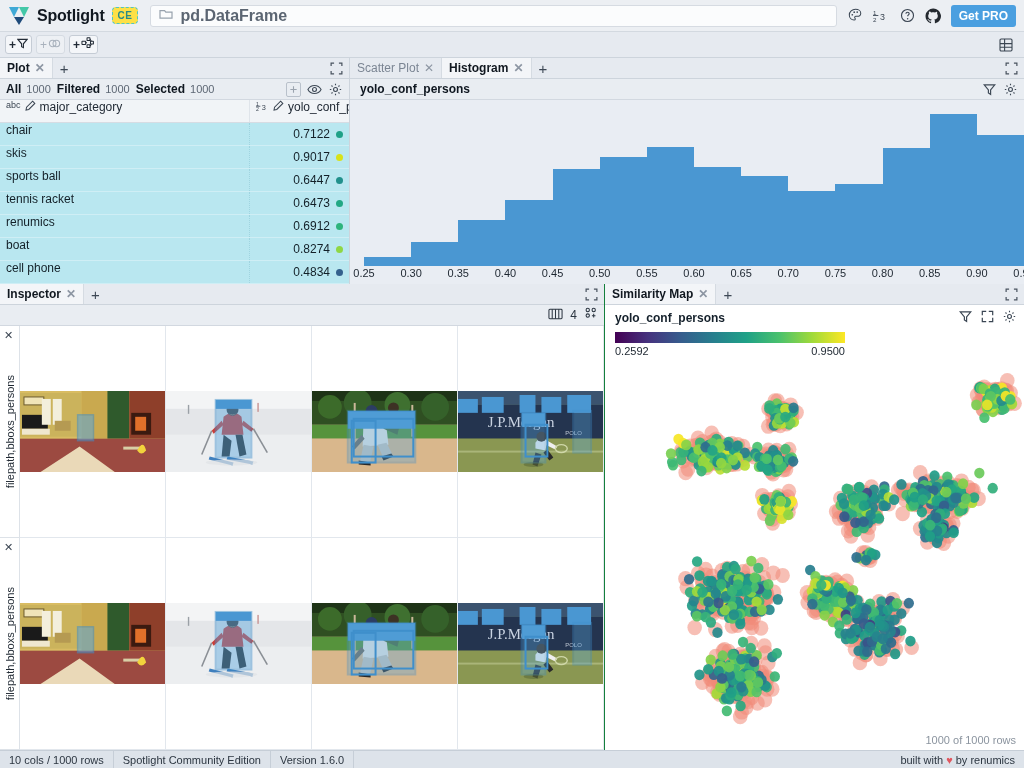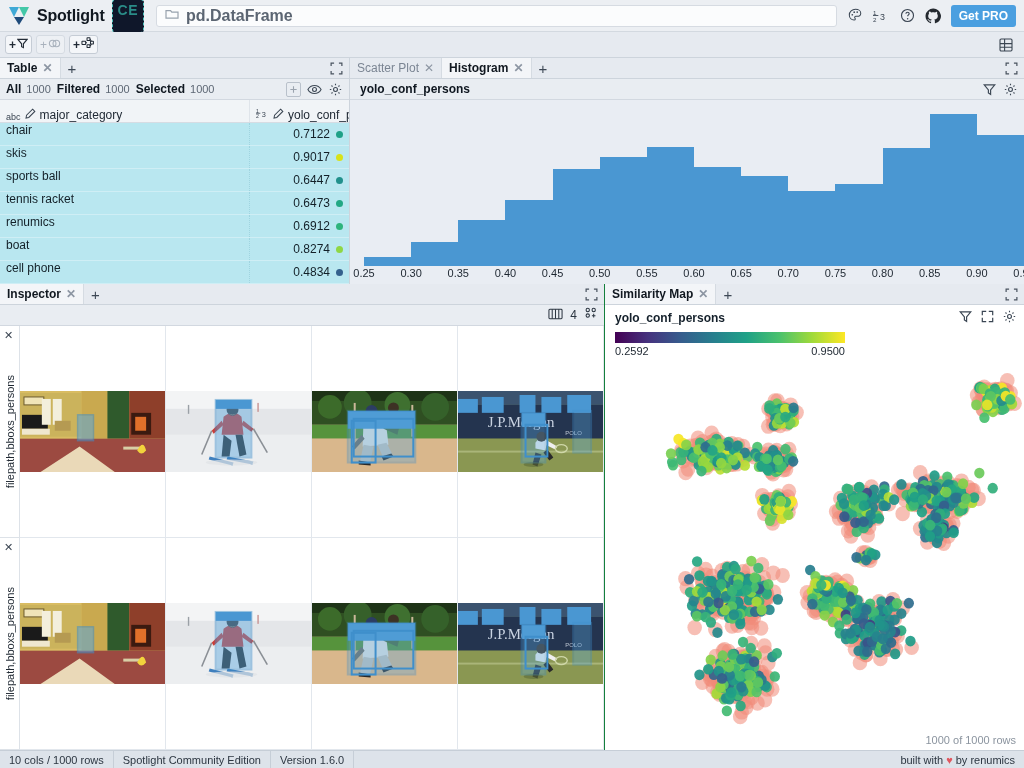--- a/index.html
+++ b/index.html
@@ -17,22 +17,22 @@
   .topbar {
     height: 32px; display: flex; align-items: center;
     background: #eceff3; border-bottom: 1px solid #d3d9e0;
     padding: 0 6px; gap: 6px; flex: 0 0 32px;
   }
   .brandwrap { display: flex; align-items: center; gap: 7px; padding-left: 2px; }
   .logo { width: 22px; height: 20px; display: block; }
   .brandname { font-size: 16px; font-weight: bold; letter-spacing: -.2px; color: #111820; }
   .ce-badge {
     border: 1px dashed #52c6c0; border-radius: 4px; color: #2a8c88;
-    font-size: 14px; font-weight: bold; padding: 2px 5px 14px; letter-spacing: .5px;
-    background: #0f172a;
+    font-size: 10px; font-weight: bold; padding: 2px 5px 2px; letter-spacing: .5px;
+    background: #fde047;
   }
   .addressbar {
     flex: 1 1 auto; height: 22px; background: #fbfcfd; border: 1px solid #d6dbe2; border-radius: 3px;
     display: flex; align-items: center; gap: 7px; padding: 0 8px; margin-left: 6px; margin-right: 4px;
   }
   .addressbar .dfname { font-size: 16px; font-weight: bold; color: #5b6572; }
   .topicons { display: flex; align-items: center; gap: 9px; padding-right: 2px; }
   .topicons .ic { width: 17px; height: 17px; display: flex; align-items: center; justify-content: center; color: #3a4552; }
   .getpro {
     background: #4a9fe0; color: #fff; font-size: 12px; font-weight: bold;
@@ -82,21 +82,21 @@
     display: flex; align-items: baseline; gap: 5px;
   }
   .pill b { font-size: 12px; color: #0f1720; }
   .pill span { font-size: 11px; color: #5d6774; }
   .sb-ic { width: 15px; height: 15px; display: flex; align-items: center; justify-content: center; color: #3f4a57; cursor: pointer; }
   .sb-ic.box { border: 1px solid #b9c1cb; border-radius: 2px; color: #9aa3ae; }
 
   
   .tablepanel { width: 350px; flex: 0 0 350px; border-right: 1px solid #cdd4dc; }
   .thead { height: 23px; flex: 0 0 23px; display: flex; background: #f1f4f7; border-bottom: 1px solid #d6dce3; }
-  .th { display: flex; align-items: flex-end; gap: 4px; padding: 0 6px; font-size: 12px; color: #222b36; overflow: hidden; white-space: nowrap; }
+  .th { display: flex; align-items: flex-start; gap: 4px; padding: 0 6px; font-size: 12px; color: #222b36; overflow: hidden; white-space: nowrap; }
   .th.c1 { width: 250px; flex: 0 0 250px; border-right: 1px solid #dfe4ea; }
   .th.c2 { flex: 1 1 auto; }
   .tbody { flex: 1 1 auto; overflow: hidden; }
   .trow { height: 23px; display: flex; background: #b9e7f0; border-bottom: 1px solid #cfeef5; }
   .td1 { width: 250px; flex: 0 0 250px; padding: 0 6px; font-size: 12px; color: #132028; border-right: 1px dotted #9fd4e0; overflow: hidden; white-space: nowrap; }
   .td2 { flex: 1 1 auto; padding: 0 6px 0 0; font-size: 12px; color: #132028; display: flex; align-items: center; justify-content: flex-end; gap: 6px; }
   .dot { width: 7px; height: 7px; border-radius: 50%; flex: 0 0 7px; }
 
   
   .histpanel { flex: 1 1 auto; }
@@ -246,21 +246,21 @@
     </div>
   </div>
 
   <div class="main">
 
     <div class="rowtop">
 
       <div class="panel tablepanel">
         <div class="tabstrip">
           <div class="tab active">
-            <span>Table</span>
+            <span>Plot</span>
             <span class="x">✕</span>
           </div>
           <div class="tab-add">+</div>
           <div class="grow"></div>
           <div class="rightic">
             <svg width="13" height="13" viewBox="0 0 14 14" fill="none" stroke="#49535f" stroke-width="1.3">
               <path d="M1.2 4.4V1.2h3.2M9.6 1.2h3.2v3.2M12.8 9.6v3.2H9.6M4.4 12.8H1.2V9.6"></path>
             </svg>
           </div>
         </div>

